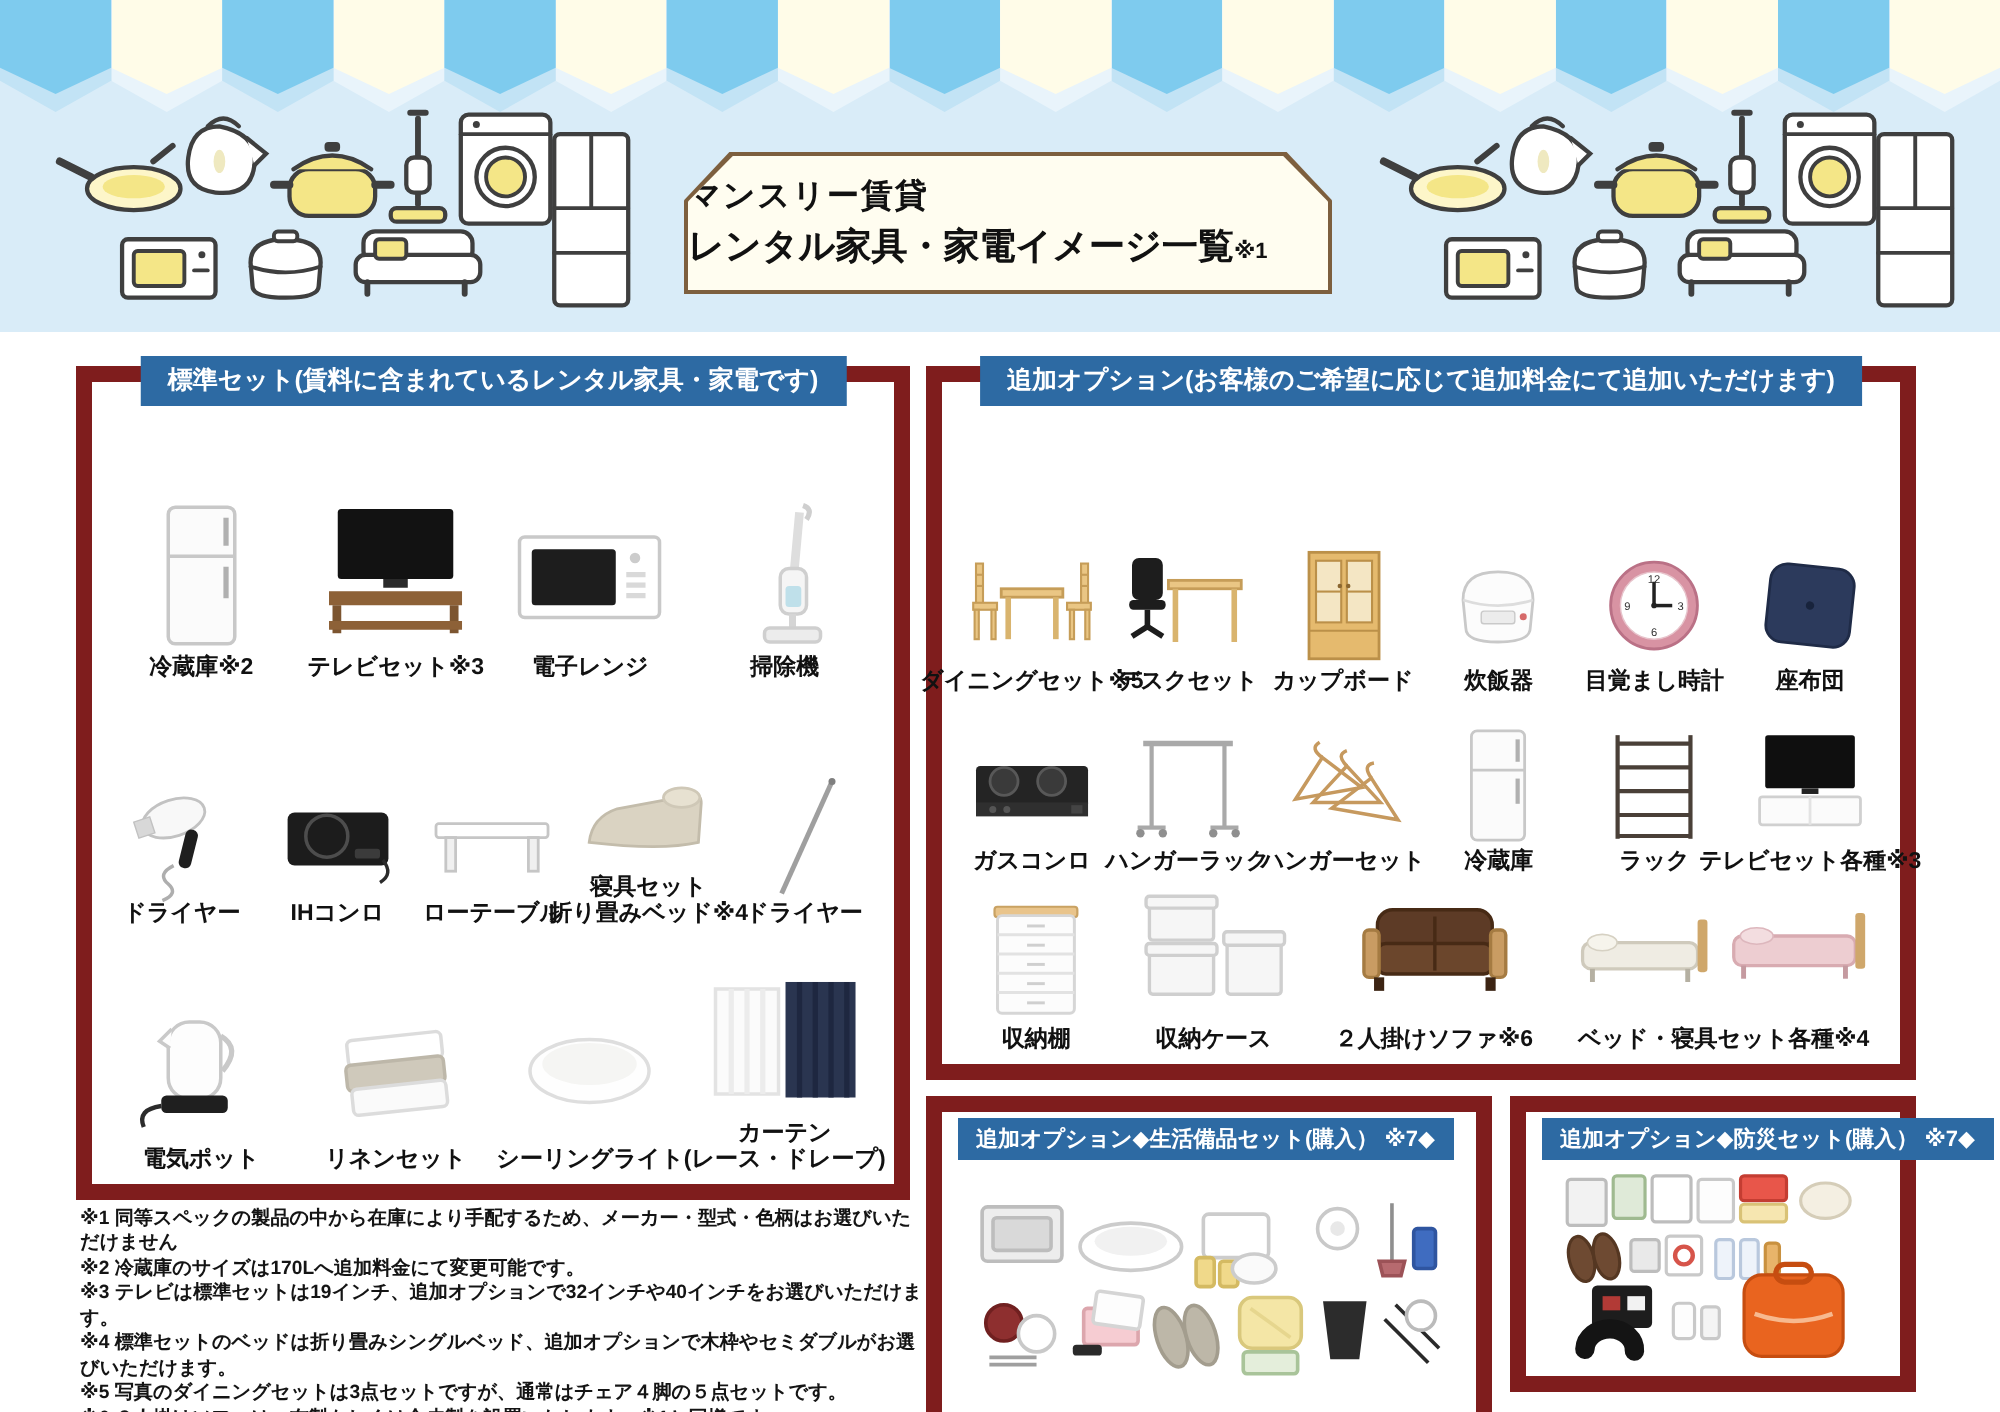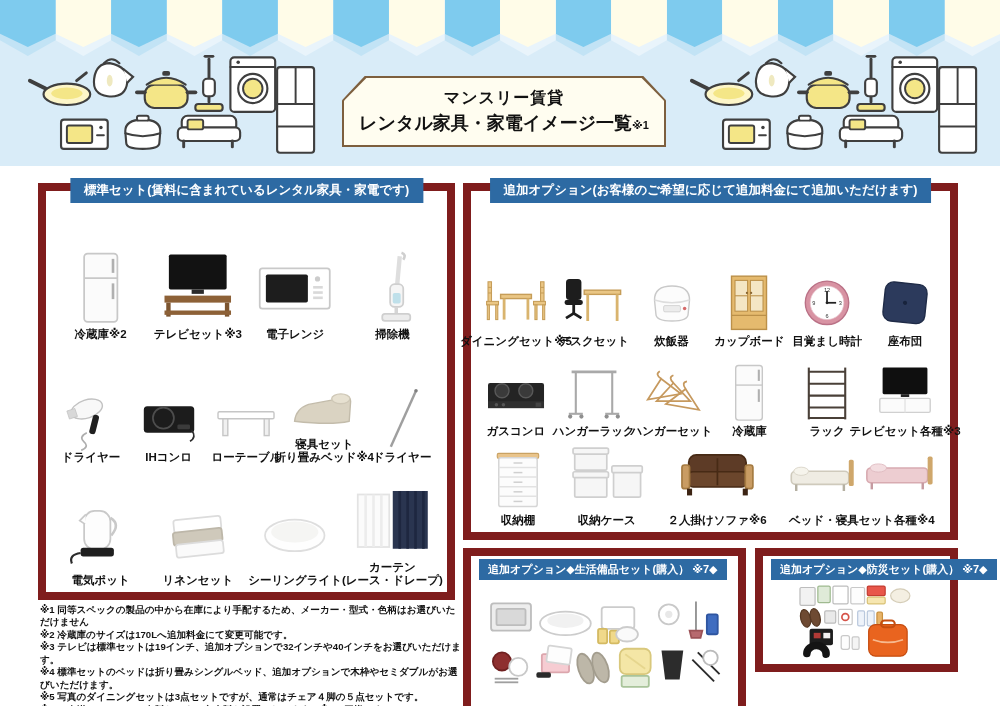--- a/index.html
+++ b/index.html
@@ -11,30 +11,30 @@
   .stripes.back{height:56px;}
   .stripes.front{height:47px;}
   .stripe{flex:1;clip-path:polygon(0 0,100% 0,100% 72%,50% 100%,0 72%);}
   .decor{position:absolute;top:50px;width:292px;height:112px;}
   .decor.left{left:26px;} .decor.right{left:688px;}
   
   .plaque{position:absolute;left:342px;top:76px;width:324px;height:71px;
           clip-path:polygon(0 34%,7% 0,93% 0,100% 34%,100% 100%,0 100%);background:#7d5f3e;}
   .plaque-inner{position:absolute;left:2px;top:2px;right:2px;bottom:2px;
           clip-path:polygon(0 34%,7% 0,93% 0,100% 34%,100% 100%,0 100%);background:#fffdf0;
-          display:flex;flex-direction:column;align-items:center;justify-content:center;gap:2px;}
+          display:flex;flex-direction:column;align-items:flex-start;justify-content:center;gap:2px;}
   .plaque-l1{font-size:16px;font-weight:bold;letter-spacing:1px;}
   .plaque-l2{font-size:18px;font-weight:bold;}
   .plaque-note{font-size:11px;font-weight:bold;}
   
   .panel{position:absolute;border:8px solid #7f1d1d;background:#fff;box-sizing:border-box;}
   .panel.standard{left:38px;top:183px;width:417px;height:417px;}
   .panel.options{left:463px;top:183px;width:495px;height:357px;}
   .panel.p1{left:463px;top:548px;width:283px;height:174px;}
-  .panel.p2{left:755px;top:548px;width:203px;height:124px;}
+  .panel.p2{left:755px;top:548px;width:203px;height:148px;}
   .panel-header{position:absolute;top:-13px;left:50%;transform:translateX(-50%);
           background:#2d6aa3;color:#fff;font-weight:bold;font-size:12.5px;
           padding:4px 14px;white-space:nowrap;}
   .purchase-header{position:absolute;top:3px;left:8px;background:#2d6aa3;color:#fff;
           font-weight:bold;font-size:11px;padding:3px 9px;white-space:nowrap;}
   .rows{position:absolute;left:6px;right:6px;top:16px;bottom:4px;
         display:flex;flex-direction:column;justify-content:flex-end;}
   .row{display:flex;}
   .tile{flex:1;min-width:0;display:flex;flex-direction:column;justify-content:flex-end;align-items:center;}
   .img{width:100%;display:flex;align-items:flex-end;justify-content:center;}
@@ -395,42 +395,42 @@
                 <rect x="8" y="40" width="26" height="7" rx="3" fill="#1d1d1d"></rect>
                 <line x1="21" y1="47" x2="21" y2="60" stroke="#1d1d1d" stroke-width="4"></line>
                 <path d="M10 66 l11 -7 11 7" fill="none" stroke="#1d1d1d" stroke-width="4"></path>
               </svg>
             </div>
             <div class="lbl">デスクセット</div>
           </div>
           <div class="tile">
             <div class="img">
               <svg viewBox="0 0 100 90" preserveAspectRatio="xMidYMax meet">
-                <path d="M25 40 q0 -20 25 -20 q25 0 25 20 l-2 20 q0 10 -23 10 q-23 0 -23 -10 Z" fill="#fcfcfc" stroke="#c9c9c9" stroke-width="2"></path>
-                <path d="M25 40 q25 8 50 0" fill="none" stroke="#dddddd" stroke-width="2"></path>
-                <rect x="38" y="48" width="24" height="9" rx="2" fill="#ececec" stroke="#c9c9c9"></rect>
-                <circle cx="68" cy="52" r="2.5" fill="#d66a6a"></circle>
-              </svg>
-            </div>
-            <div class="lbl">炊飯器</div>
-          </div>
-          <div class="tile">
-            <div class="img">
-              <svg viewBox="0 0 100 90" preserveAspectRatio="xMidYMax meet">
                 <rect x="25" y="6" width="50" height="76" fill="#e5ba6e" stroke="#bb9049" stroke-width="2"></rect>
                 <rect x="30" y="12" width="18" height="44" fill="#f4e6c4" stroke="#bb9049" stroke-width="1.5"></rect>
                 <rect x="52" y="12" width="18" height="44" fill="#f4e6c4" stroke="#bb9049" stroke-width="1.5"></rect>
                 <line x1="30" y1="34" x2="48" y2="34" stroke="#bb9049" stroke-width="1.5"></line>
                 <line x1="52" y1="34" x2="70" y2="34" stroke="#bb9049" stroke-width="1.5"></line>
                 <line x1="25" y1="62" x2="75" y2="62" stroke="#bb9049" stroke-width="1.5"></line>
                 <circle cx="47" cy="30" r="1.6" fill="#8a6630"></circle>
                 <circle cx="53" cy="30" r="1.6" fill="#8a6630"></circle>
               </svg>
             </div>
             <div class="lbl">カップボード</div>
+          </div>
+          <div class="tile">
+            <div class="img">
+              <svg viewBox="0 0 100 90" preserveAspectRatio="xMidYMax meet">
+                <path d="M25 40 q0 -20 25 -20 q25 0 25 20 l-2 20 q0 10 -23 10 q-23 0 -23 -10 Z" fill="#fcfcfc" stroke="#c9c9c9" stroke-width="2"></path>
+                <path d="M25 40 q25 8 50 0" fill="none" stroke="#dddddd" stroke-width="2"></path>
+                <rect x="38" y="48" width="24" height="9" rx="2" fill="#ececec" stroke="#c9c9c9"></rect>
+                <circle cx="68" cy="52" r="2.5" fill="#d66a6a"></circle>
+              </svg>
+            </div>
+            <div class="lbl">炊飯器</div>
           </div>
           <div class="tile">
             <div class="img">
               <svg viewBox="0 0 100 90" preserveAspectRatio="xMidYMax meet">
                 <circle cx="50" cy="44" r="31" fill="#d893a3" stroke="#ba7186" stroke-width="2"></circle>
                 <circle cx="50" cy="44" r="24" fill="#ffffff" stroke="#e7c3cb"></circle>
                 <line x1="50" y1="44" x2="50" y2="27" stroke="#222222" stroke-width="2.5"></line>
                 <line x1="50" y1="44" x2="63" y2="44" stroke="#222222" stroke-width="2.5"></line>
                 <circle cx="50" cy="44" r="2" fill="#222222"></circle>
                 <text x="50" y="28" font-size="8" text-anchor="middle" fill="#333">12</text>

